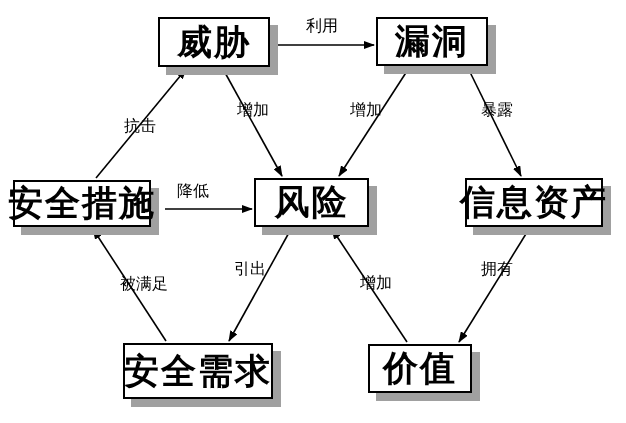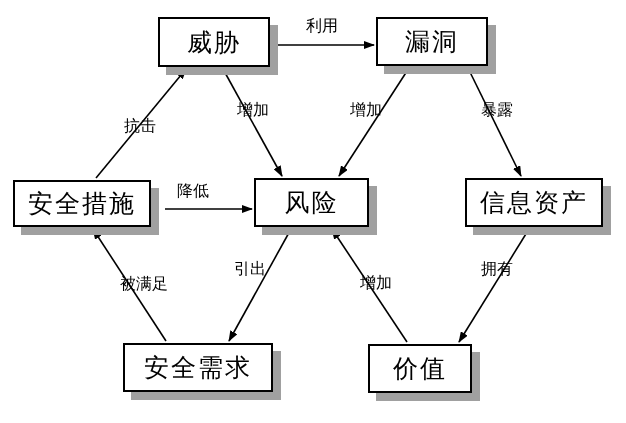--- a/index.html
+++ b/index.html
@@ -31,41 +31,41 @@
   }
   .node {
     position: absolute;
     box-sizing: border-box;
     background: var(--box-fill);
     border: 2px solid var(--box-border);
     box-shadow: 8px 8px 0 var(--box-shadow);
     display: flex;
     align-items: center;
     justify-content: center;
-    font-size: 25px;
-    font-weight: normal;
+    font-size: 35px;
+    font-weight: bold;
     color: var(--text);
     letter-spacing: 2px;
     white-space: nowrap;
   }
   .edge-label {
     position: absolute;
     transform: translate(-50%, -50%);
     font-size: 16px;
     font-weight: normal;
     color: var(--text);
     white-space: nowrap;
   }
   
   .n-threat        { left: 158px; top: 17px;  width: 112px; height: 50px; }
   .n-vulnerability { left: 376px; top: 17px;  width: 112px; height: 49px; }
   .n-measures      { left: 13px;  top: 180px; width: 138px; height: 47px; }
   .n-risk          { left: 254px; top: 178px; width: 115px; height: 49px; }
   .n-assets        { left: 465px; top: 178px; width: 138px; height: 49px; }
-  .n-requirements  { left: 123px; top: 343px; width: 150px; height: 49px; }
+  .n-requirements  { left: 123px; top: 343px; width: 150px; height: 56px; }
   .n-value         { left: 368px; top: 344px; width: 104px; height: 49px; }
   
   .l-exploit   { left: 322px; top: 26px;  }
   .l-resist    { left: 140px; top: 126px; }
   .l-inc-threat{ left: 253px; top: 110px; }
   .l-inc-vuln  { left: 366px; top: 110px; }
   .l-expose    { left: 497px; top: 110px; }
   .l-reduce    { left: 193px; top: 191px; }
   .l-satisfied { left: 144px; top: 284px; }
   .l-derive    { left: 250px; top: 269px; }

